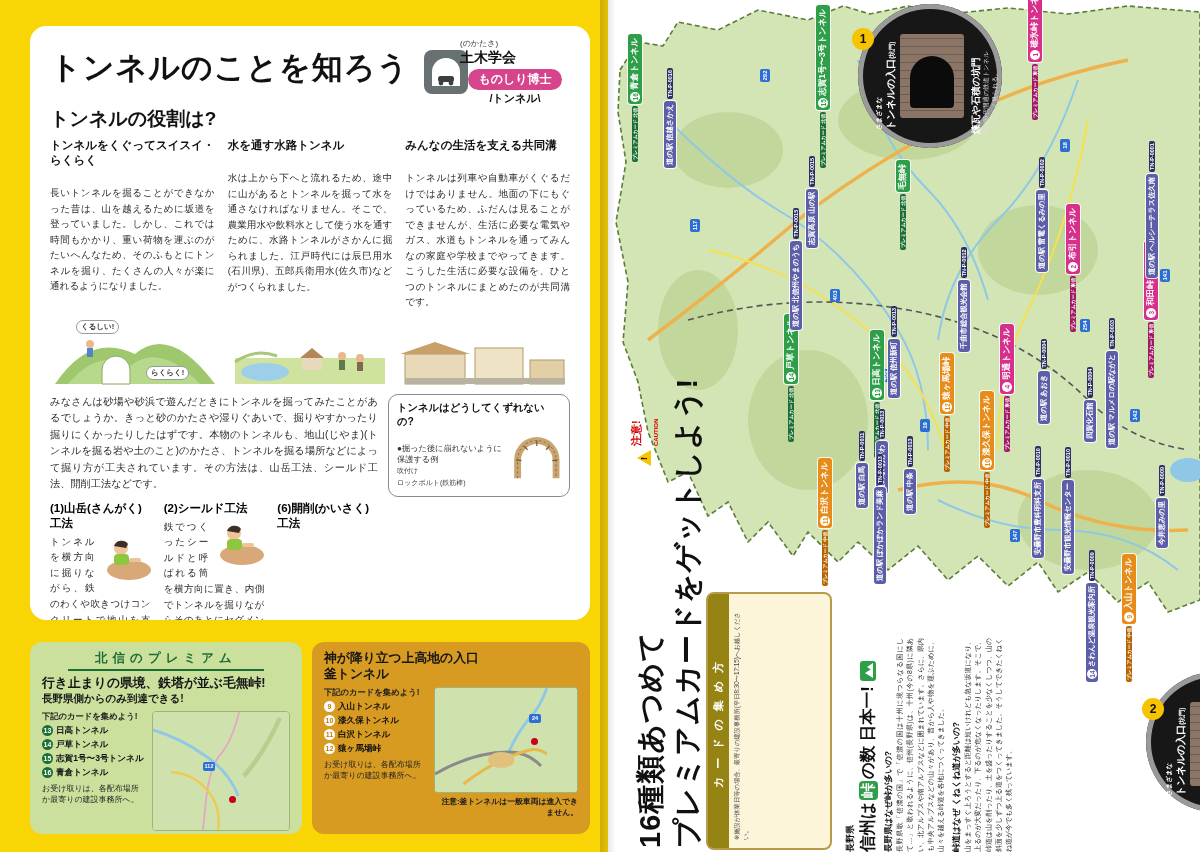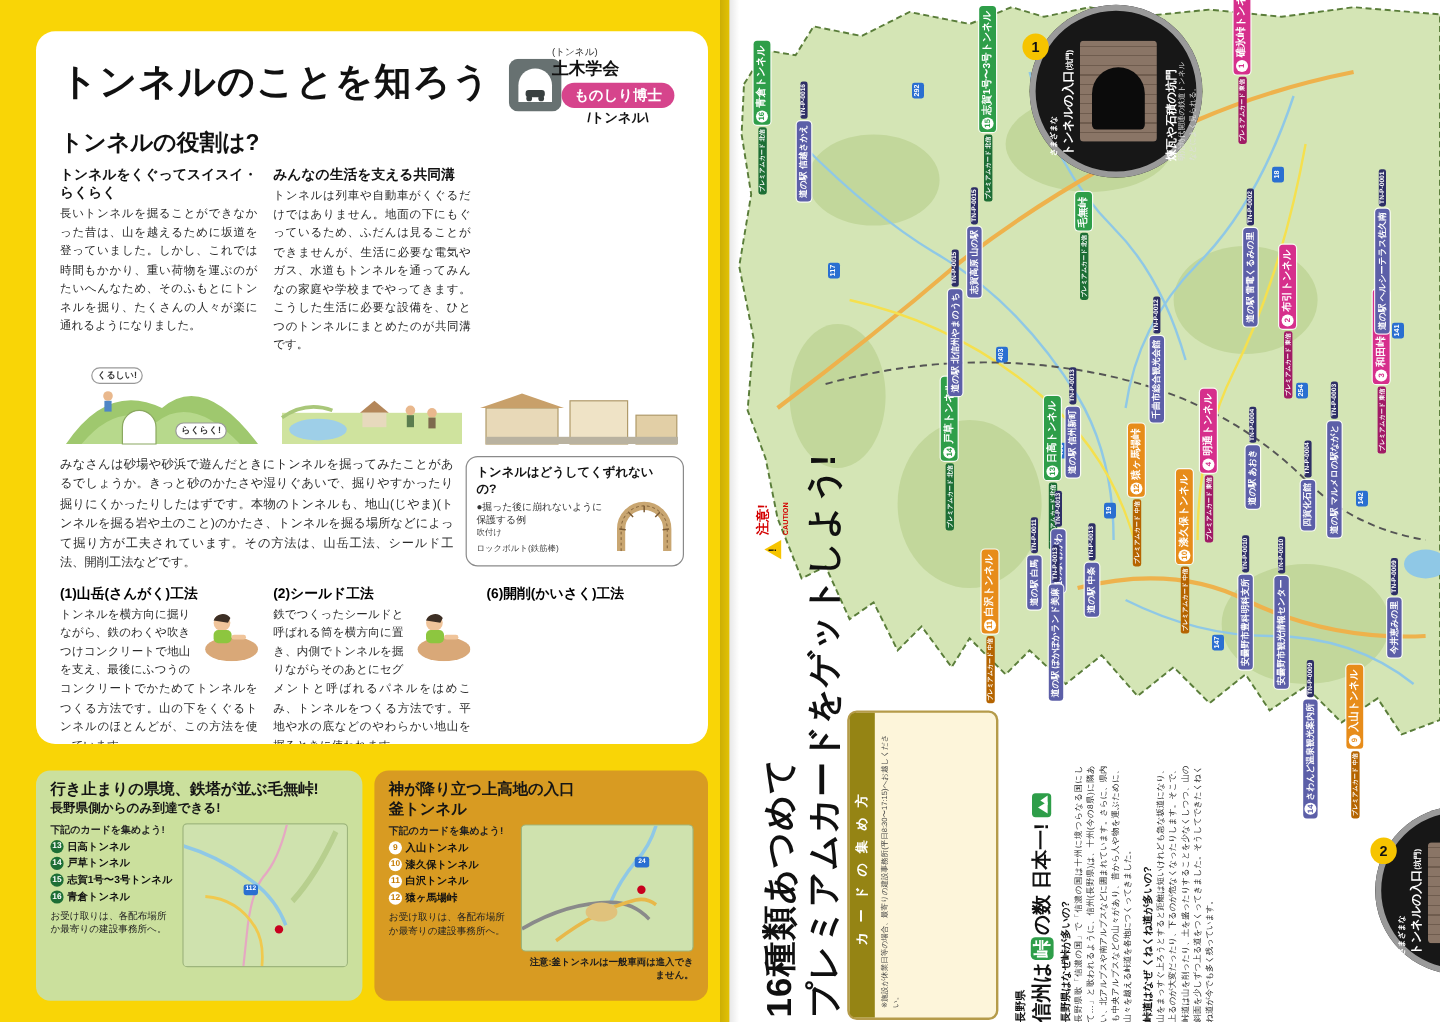--- a/index.html
+++ b/index.html
@@ -12,29 +12,29 @@
   .hdr-row{position:relative;height:58px;}
   .pg-title{font-size:31px;font-weight:900;letter-spacing:1px;color:#111;display:inline-block;line-height:52px;}
   .tunnel-ico{display:inline-block;vertical-align:middle;margin-left:10px;}
   .refblock{position:absolute;right:0;top:-4px;text-align:center;width:110px;}
   .refnote{font-size:8px;color:#333;text-align:left;}
   .org{font-size:14px;font-weight:900;color:#111;text-align:left;}
   .hakase{display:inline-block;background:#d6448c;color:#fff;font-size:12px;font-weight:900;border-radius:12px;padding:2px 10px;margin-top:2px;}
   .hakase-sub{font-size:11px;font-weight:900;color:#111;margin-top:1px;}
   .sec-h{font-size:19px;font-weight:900;color:#111;margin:6px 0 6px;}
   .cols3{display:grid;grid-template-columns:1fr 1fr 1fr;gap:13px;}
-  .col-head{font-size:11.5px;font-weight:900;color:#111;margin-bottom:3px;}
+  .col-head{font-size:11.5px;font-weight:900;color:#111;margin-bottom:17px;}
   .body-txt{font-size:9.6px;line-height:1.62;color:#2a2a2a;text-align:justify;}
   .illus{position:relative;height:72px;margin-top:4px;}
   .illus svg{width:100%;height:72px;display:block;}
   .bubble{position:absolute;font-size:7.5px;font-weight:bold;background:#fff;border:1px solid #999;border-radius:8px;padding:1px 4px;color:#333;}
   .howto-wrap{position:relative;margin-top:8px;}
   .sidebox{float:right;width:182px;border:1.6px solid #8a8a8a;border-radius:10px;box-sizing:border-box;padding:6px 8px;margin:0 0 4px 10px;background:#fff;}
   .sidebox-t{font-size:10.3px;font-weight:900;color:#111;}
-  .sidebox-b{font-size:8.2px;color:#333;margin-top:2px;}
+  .sidebox-b{font-size:8.2px;color:#333;margin-top:14px;}
   .sidebox-inner{display:flex;gap:4px;align-items:center;}
   .sb-labels{font-size:7px;color:#444;line-height:1.8;}
   .methods{display:grid;grid-template-columns:1fr 1fr 1fr;gap:13px;margin-top:8px;}
   .m-head{font-size:11.5px;font-weight:900;margin-bottom:3px;}
   .kid{float:right;margin:2px 0 2px 4px;}
   
   .bbox{position:absolute;top:642px;height:192px;border-radius:12px;box-sizing:border-box;padding:8px 12px;}
   .hokushin{left:30px;width:272px;background:#cbe09d;}
   .chushin{left:312px;width:278px;background:#d89b22;}
   .bbox-hd{text-align:center;font-weight:900;font-size:12.5px;letter-spacing:5px;padding-bottom:2px;margin:0 26px 4px;}
@@ -125,34 +125,38 @@
         <span class="tunnel-ico">
           <svg width="44" height="44" viewBox="0 0 44 44">
               <rect x="0" y="0" width="44" height="44" rx="8" fill="#677171"></rect>
               <path d="M8 36 V22 a14 14 0 0 1 28 0 V36 Z" fill="#fff"></path>
               <rect x="14" y="26" width="16" height="6" rx="2.5" fill="#394040"></rect>
               <circle cx="17" cy="33" r="2.4" fill="#394040"></circle>
               <circle cx="27" cy="33" r="2.4" fill="#394040"></circle>
             </svg>
         </span>
         <div class="refblock">
-          <div class="refnote">(トンネル)</div>
+          <div class="refnote">(のかたさ)</div>
           <div class="org">土木学会</div>
           <div class="hakase">ものしり博士</div>
           <div class="hakase-sub">/トンネル\</div>
         </div>
       </div>
 
       <div class="sec-h">トンネルの役割は?</div>
 
       <div class="cols3">
 
       <div class="rolecol">
             <div class="col-head">トンネルをくぐってスイスイ・らくらく</div>
             <div class="body-txt">長いトンネルを掘ることができなかった昔は、山を越えるために坂道を登っていました。しかし、これでは時間もかかり、重い荷物を運ぶのがたいへんなため、そのふもとにトンネルを掘り、たくさんの人々が楽に通れるようになりました。</div>
+          </div>
+          <div class="rolecol">
+            <div class="col-head">水を通す水路トンネル</div>
+            <div class="body-txt">水は上から下へと流れるため、途中に山があるとトンネルを掘って水を通さなければなりません。そこで、農業用水や飲料水として使う水を通すために、水路トンネルがさかんに掘られました。江戸時代には辰巳用水(石川県)、五郎兵衛用水(佐久市)などがつくられました。</div>
           </div>
           <div class="rolecol">
             <div class="col-head">みんなの生活を支える共同溝</div>
             <div class="body-txt">トンネルは列車や自動車がくぐるだけではありません。地面の下にもぐっているため、ふだんは見ることができませんが、生活に必要な電気やガス、水道もトンネルを通ってみんなの家庭や学校までやってきます。こうした生活に必要な設備を、ひとつのトンネルにまとめたのが共同溝です。</div>
           </div>
         </div>
 
       <div class="illus">
         <svg viewBox="0 0 520 72" preserveAspectRatio="none">
 
@@ -241,20 +245,21 @@
             </div>
           </div>
           <div>
             <div class="m-head">(6)開削(かいさく)工法</div>
           </div>
         </div>
 
     </div>
 
     <div class="bbox hokushin">
+      <div class="bbox-hd">北信のプレミアム</div>
       <div class="bbox-title">行き止まりの県境、鉄塔が並ぶ毛無峠!</div>
       <div class="bbox-sub">長野県側からのみ到達できる!</div>
       <div class="bbox-flex">
         <div class="bcol">
           <div class="collect-lab">下記のカードを集めよう!</div>
           <ul class="cardlist">
 
           <li>
                 <span class="cnum">13</span>
                 <span>日高トンネル</span>

